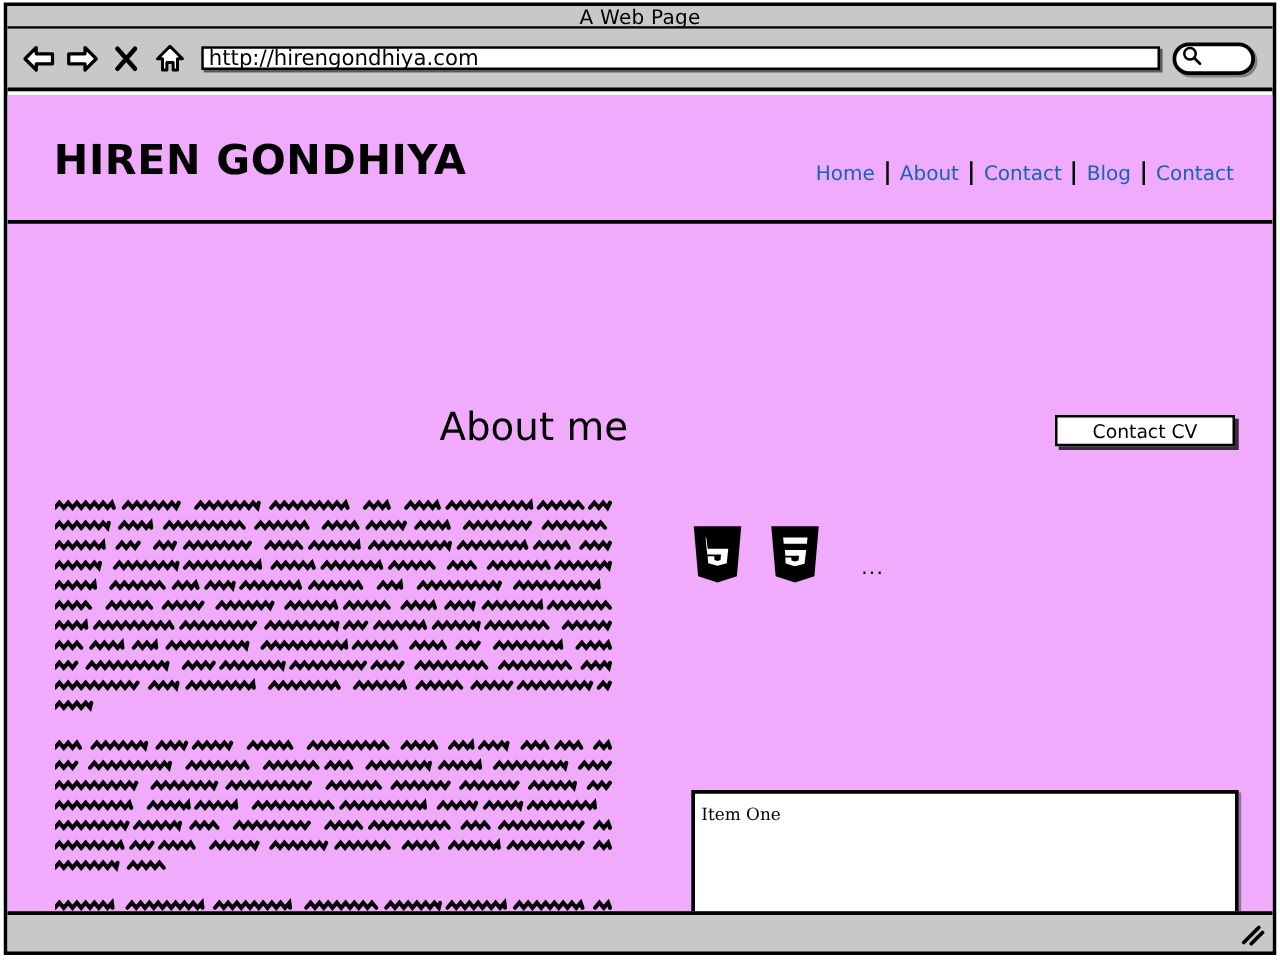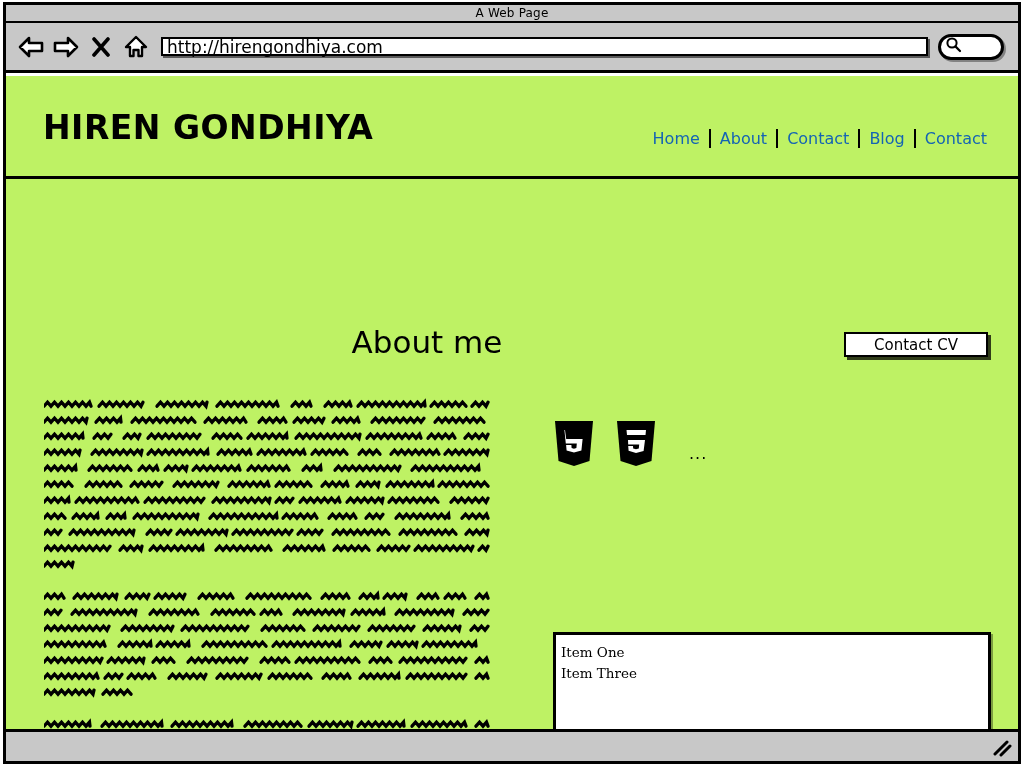--- a/index.html
+++ b/index.html
@@ -36,21 +36,21 @@
     width: 100%;
     height: 18px;
     background: #c8c8c8;
     border-bottom: 2px solid #000000;
     box-sizing: border-box;
     display: flex;
     align-items: center;
     justify-content: center;
   }
   .titlebar-text {
-    font-size: 12px;
+    font-size: 16px;
     color: #000000;
     letter-spacing: 0.2px;
     font-family: "DejaVu Sans", sans-serif;
   }
 
   .toolbar {
     position: absolute;
     left: 0;
     top: 18px;
     width: 100%;
@@ -113,21 +113,21 @@
     box-shadow: 2px 2px 0 rgba(0,0,0,0.35);
   }
 
   
   .viewport {
     position: absolute;
     left: 0;
     top: 71px;
     width: 100%;
     height: 654px;
-    background: #bef264;
+    background: #f0abfc;
     overflow: hidden;
   }
 
   .site-header {
     position: relative;
     height: 103px;
     border-bottom: 3px solid #000000;
     box-sizing: border-box;
   }
 
@@ -640,21 +640,20 @@
               </svg>
             </div>
 
             <div class="skill-more">...</div>
           </div>
         </div>
 
         <div class="experience-section">
           <div class="exp-list" id="exp-list">
               <div class="exp-item">Item One</div>
-              <div class="exp-item">Item Three</div>
             </div>
         </div>
 
       </div>
 
     </div>
 
     <div class="statusbar">
       <div class="resize-grip">
         <svg width="20" height="18" viewBox="0 0 20 18">

